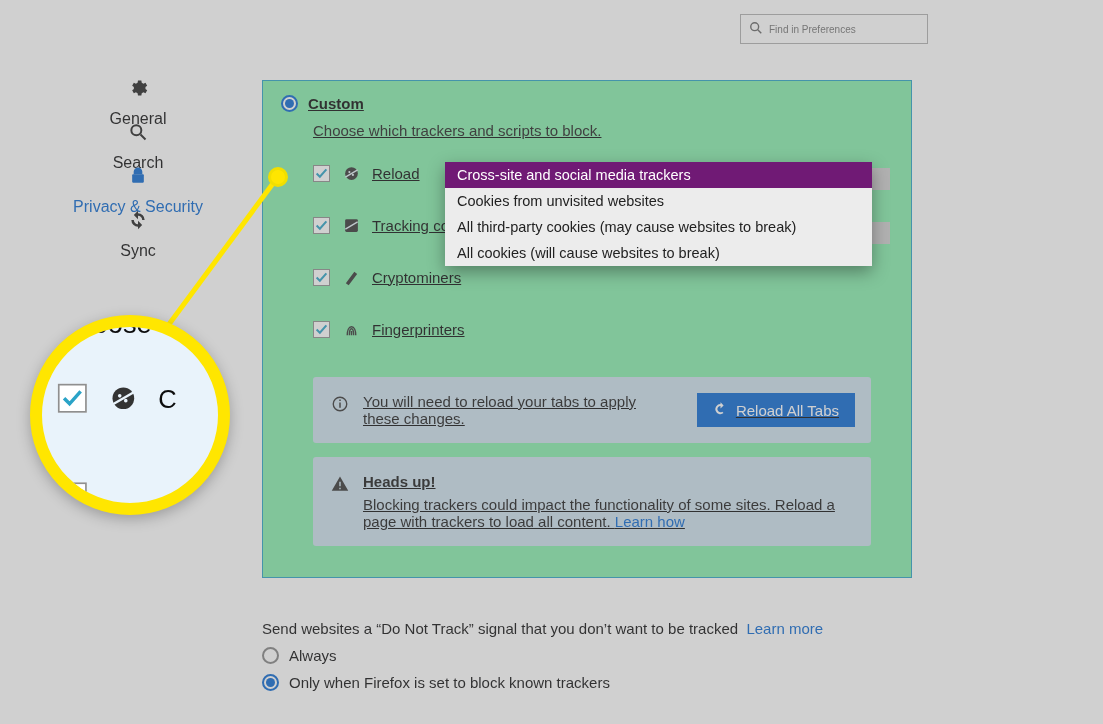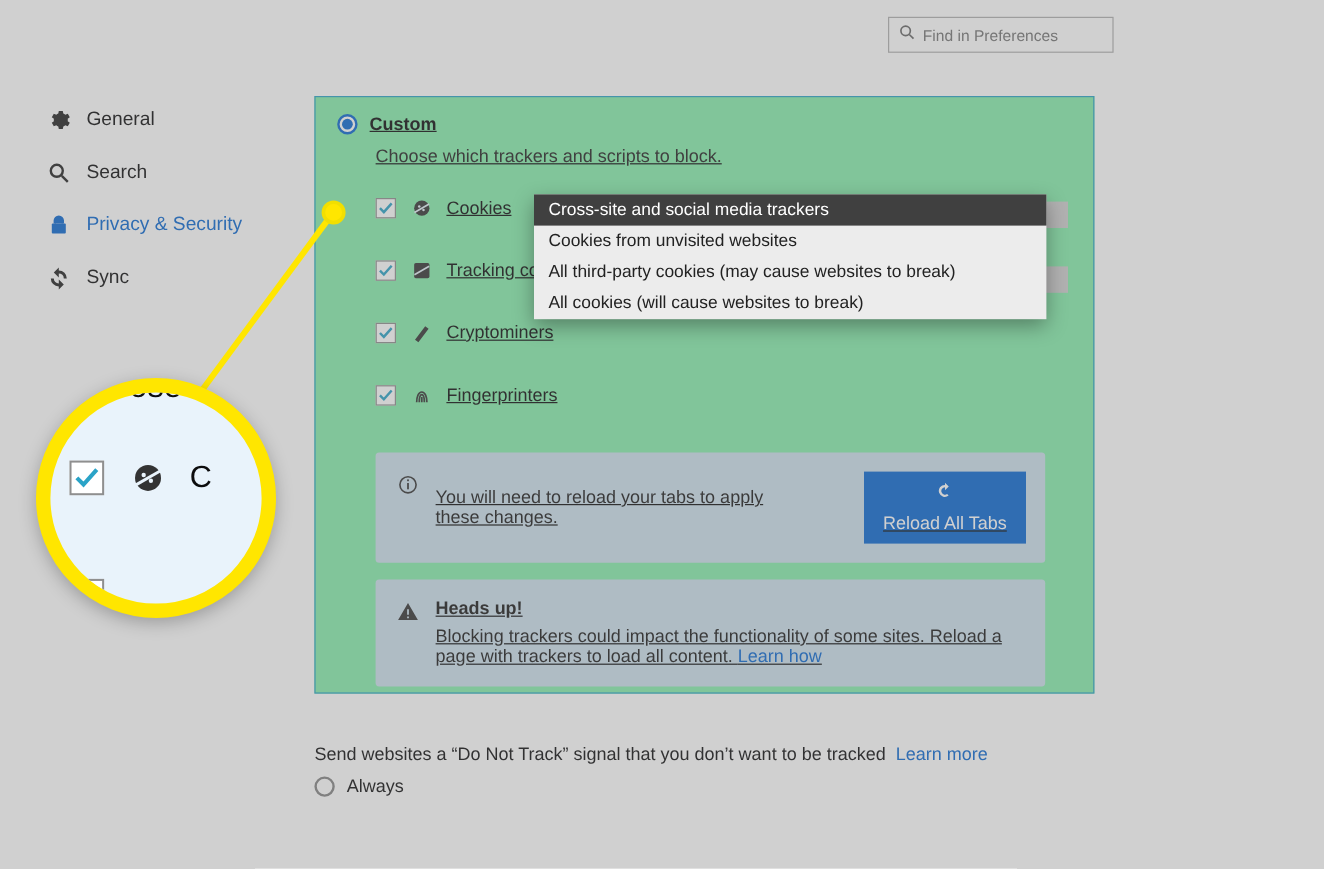--- a/index.html
+++ b/index.html
@@ -30,37 +30,38 @@
     top: 14px; left: 740px;
     width: 188px; height: 30px;
     border: 1px solid #b1b1b1;
     display: flex; align-items: center;
     padding: 0 8px;
     background: #fff;
     gap: 6px;
   }
   .searchbar input {
     flex: 1; border: none; outline: none;
-    font-size: 13px; color: #555;
+    font-size: 10px; color: #555;
     background: transparent;
   }
 
   
   .sidebar {
     position: absolute;
     top: 78px; left: 38px;
     width: 200px;
   }
   .sidebar-item {
     display: flex; align-items: center;
     gap: 12px;
     height: 44px;
     cursor: pointer;
     color: #0c0c0d;
     font-size: 16px;
+    flex-direction: column;
   }
   .sidebar-item .sic { width: 22px; height: 22px; display:flex; align-items:center; justify-content:center; }
   .sidebar-item.active { color: #0a67d1; font-weight: 500; }
   .sidebar-item.active .sic svg path,
   .sidebar-item.active .sic svg rect,
   .sidebar-item.active .sic svg circle { fill: #0a67d1; }
 
   
   .panel {
     position: absolute;
@@ -106,40 +107,40 @@
     box-shadow: 0 6px 16px rgba(0,0,0,0.35);
     z-index: 300; 
     font-size: 14.5px;
   }
   .dropdown .dd-item {
     padding: 5px 12px;
     color: #222;
     cursor: pointer;
   }
   .dropdown .dd-item.selected {
-    background: #404040; color: #fff;
+    background: #701a75; color: #fff;
   }
 
   
   .notice {
     margin: 24px 0 0 32px;
     width: 558px;
     background: #cde0ed;
     border-radius: 3px;
     padding: 16px 32px 16px 50px;
     position: relative;
     font-size: 15px;
     color: #1a1a1a;
   }
   .notice.first { margin-top: 30px; display:flex; align-items:center; justify-content:space-between; padding:16px 16px 16px 50px;}
   .notice .nicon { position:absolute; left:18px; top:18px; width:18px; height:18px; }
   .reload-btn {
     background:#0a67d1; color:#fff; border:none;
     padding: 8px 16px; font-size:15px;
-    display:flex; align-items:center; gap:8px; cursor:pointer;flex-direction:column;
+    display:flex; align-items:center; gap:8px; cursor:pointer;
   }
   .notice .htitle { font-weight:700; margin-bottom:6px; }
   .link { color:#0a67d1; cursor:pointer; }
 
   
   .dnt {
     position: absolute;
     top: 620px; left: 262px;
     width: 660px;
   }
@@ -256,21 +257,21 @@
           </svg>
         </span>
       <span class="oicon">
           <svg width="17" height="17" viewBox="0 0 24 24">
             <circle cx="12" cy="12" r="9" fill="#333"></circle>
             <circle cx="9" cy="10" r="1.5" fill="#e4f1f8"></circle>
             <circle cx="14" cy="14" r="1.5" fill="#e4f1f8"></circle>
             <rect x="2" y="11" width="20" height="2" fill="#e4f1f8" transform="rotate(-30 12 12)"></rect>
           </svg>
         </span>
-      <span>Cookies</span>
+      <span>Reload</span>
     </div>
     <div class="opt-row">
       <span class="chk">
           <svg viewBox="0 0 16 16">
             <path d="M2 8l4 4 8-9" fill="none" stroke="#2aa3c7" stroke-width="2.5"></path>
           </svg>
         </span>
       <span class="oicon">
           <svg width="17" height="17" viewBox="0 0 24 24">
             <rect x="3" y="3" width="18" height="18" rx="2" fill="#333"></rect>
@@ -334,20 +335,24 @@
   <div class="hidden-dd-bg"></div>
   <div class="hidden-dd-bg2"></div>
 
   <div class="dnt">
     <span class="dnt-text">Send websites a “Do Not Track” signal that you don’t want to be tracked</span>
     &nbsp;<span class="link">Learn more</span>
     <div class="row">
       <span class="radio unselected"></span>
       <span>Always</span>
     </div>
+    <div class="row">
+      <span class="radio selected"></span>
+      <span>Only when Firefox is set to block known trackers</span>
+    </div>
   </div>
 
 </div>
 
 <div class="overlay"></div>
 
 <div class="dropdown">
   <div class="dd-item selected">Cross-site and social media trackers</div>
   <div class="dd-item">Cookies from unvisited websites</div>
   <div class="dd-item">All third-party cookies (may cause websites to break)</div>

